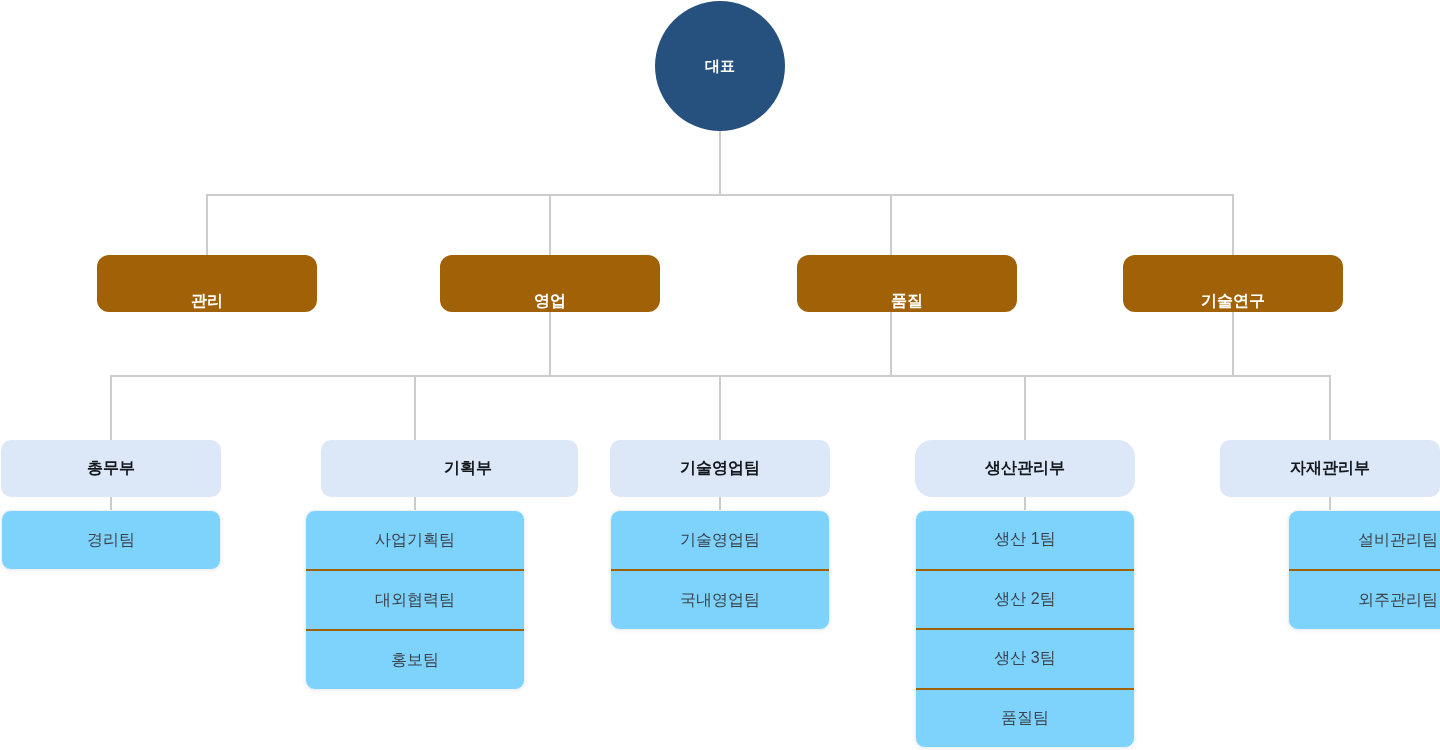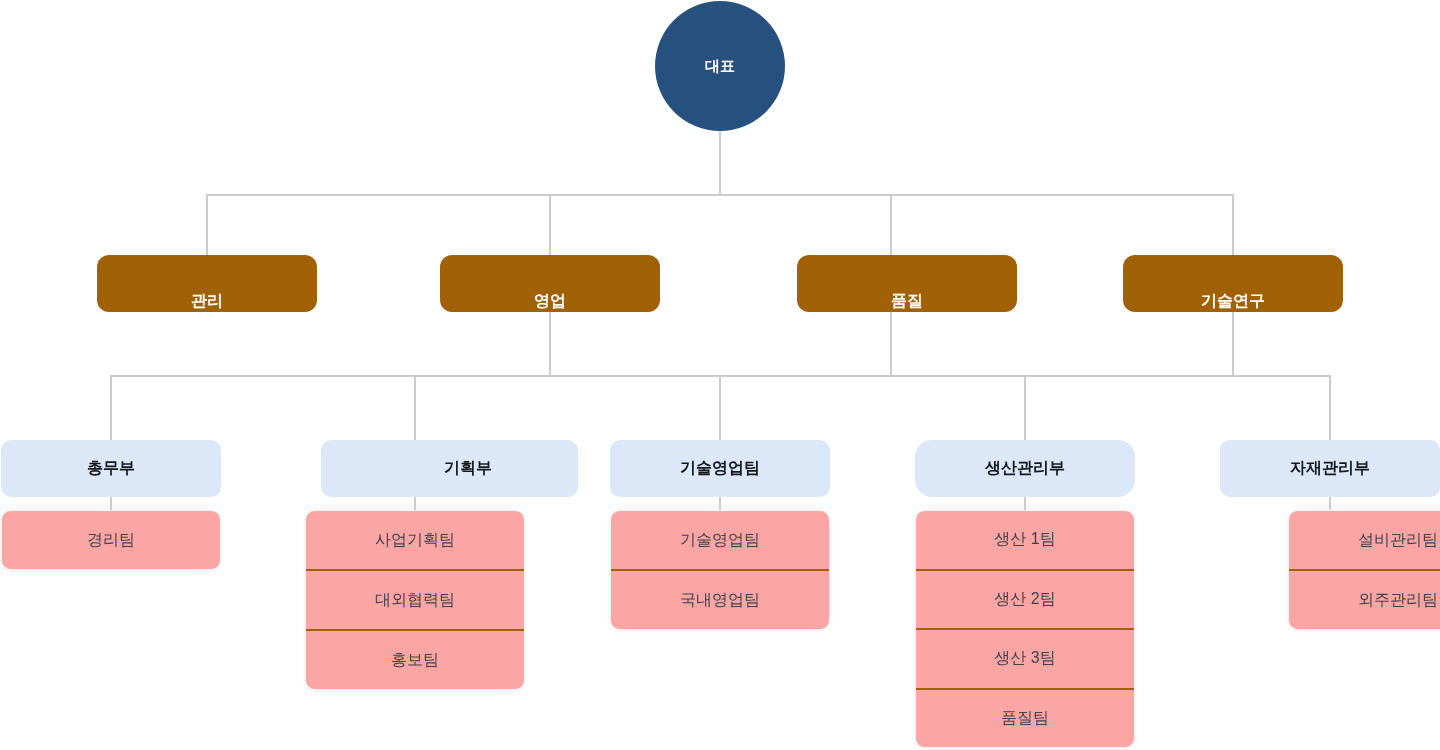--- a/index.html
+++ b/index.html
@@ -70,21 +70,21 @@
     font-weight: 700;
     display: flex;
     align-items: center;
     justify-content: center;
   }
   
   .team-card {
     position: absolute;
     top: 510px;
     width: 220px;
-    background: #fca5a5;
+    background: #7dd3fc;
     border: 1px solid #eef1f5;
     border-radius: 10px;
     box-shadow: 0 1px 4px rgba(30, 50, 90, 0.08);
     display: flex;
     flex-direction: column;
     box-sizing: border-box;
     overflow: hidden;
   }
   .team-row {
     flex: 1;

